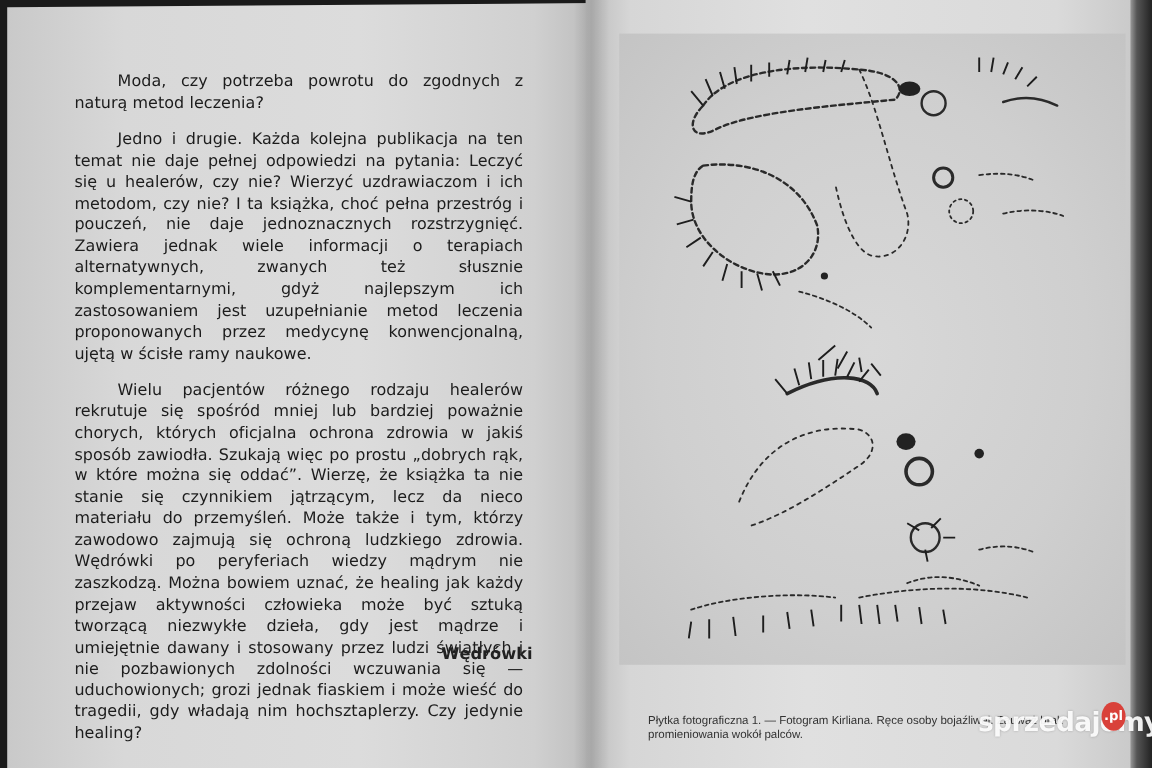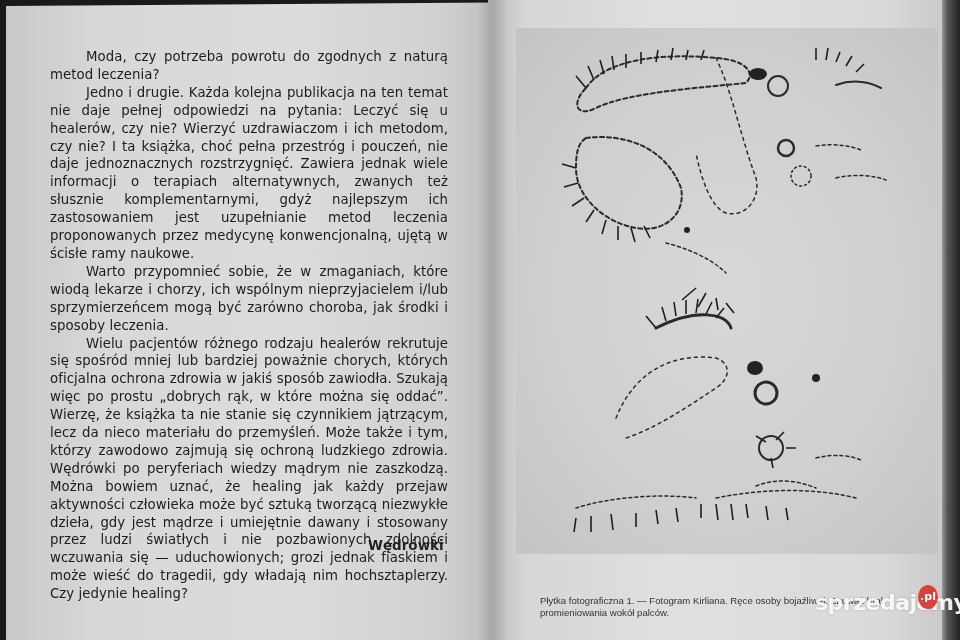--- a/index.html
+++ b/index.html
@@ -28,21 +28,21 @@
     background:linear-gradient(90deg,rgba(0,0,0,0) 0%,rgba(0,0,0,0.12) 50%,rgba(0,0,0,0) 100%);
   }
   .text-block {
     position:absolute; left:50px; top:48px; width:398px;
     color:#1c1c1c;
     font-size:13.3px;
     line-height:17.9px;
     text-align:justify;
     letter-spacing:0.05px;
   }
-  .text-block p { margin:0; text-indent:36px; }
+  .text-block p { margin:12px; text-indent:36px; }
   .signature {
     position:absolute; left:368px; top:537px;
     font-size:13.5px; font-weight:bold; color:#222;
   }
   .photo {
     position:absolute; left:516px; top:28px; width:422px; height:526px;
     background:radial-gradient(ellipse at 50% 50%,#d8d8d8 0%,#cfcfcf 60%,#c4c4c4 100%);
   }
   .photo svg { position:absolute; left:0; top:0; }
   .caption {
@@ -69,21 +69,20 @@
 
 <div class="spread">
   <div class="page-left"></div>
   <div class="page-right"></div>
   <div class="right-edge"></div>
   <div class="gutter"></div>
 
   <div class="text-block">
     <p>Moda, czy potrzeba powrotu do zgodnych z naturą metod leczenia?</p>
     <p>Jedno i drugie. Każda kolejna publikacja na ten temat nie daje pełnej odpowiedzi na pytania: Leczyć się u healerów, czy nie? Wierzyć uzdrawiaczom i ich metodom, czy nie? I ta książka, choć pełna przestróg i pouczeń, nie daje jednoznacznych rozstrzygnięć. Zawiera jednak wiele informacji o terapiach alternatywnych, zwanych też słusznie komplementarnymi, gdyż najlepszym ich zastosowaniem jest uzupełnianie metod leczenia proponowanych przez medycynę konwencjonalną, ujętą w ścisłe ramy naukowe.</p>
-    <p>Warto przypomnieć sobie, że w zmaganiach, które wiodą lekarze i chorzy, ich wspólnym nieprzyjacielem i/lub sprzymierzeńcem mogą być zarówno choroba, jak środki i sposoby leczenia.</p>
     <p>Wielu pacjentów różnego rodzaju healerów rekrutuje się spośród mniej lub bardziej poważnie chorych, których oficjalna ochrona zdrowia w jakiś sposób zawiodła. Szukają więc po prostu „dobrych rąk, w które można się oddać”. Wierzę, że książka ta nie stanie się czynnikiem jątrzącym, lecz da nieco materiału do przemyśleń. Może także i tym, którzy zawodowo zajmują się ochroną ludzkiego zdrowia. Wędrówki po peryferiach wiedzy mądrym nie zaszkodzą. Można bowiem uznać, że healing jak każdy przejaw aktywności człowieka może być sztuką tworzącą niezwykłe dzieła, gdy jest mądrze i umiejętnie dawany i stosowany przez ludzi światłych i nie pozbawionych zdolności wczuwania się — uduchowionych; grozi jednak fiaskiem i może wieść do tragedii, gdy władają nim hochsztaplerzy. Czy jedynie healing?</p>
   </div>
   <div class="signature">Wędrówki</div>
 
   <div class="photo">
     <svg width="422" height="526" viewBox="0 0 422 526">
       <g stroke="#2a2a2a" fill="none" stroke-linecap="round">
 
         <path d="M70,60 C90,30 150,25 200,30 C230,32 240,45 230,55 C180,60 110,65 80,80 C60,90 55,75 70,60 Z" stroke-width="2" stroke-dasharray="4 3"></path>
         <path d="M200,30 C215,60 225,110 240,150 C245,170 230,190 210,185 C195,180 185,150 180,125" stroke-width="1.5" stroke-dasharray="3 4"></path>

